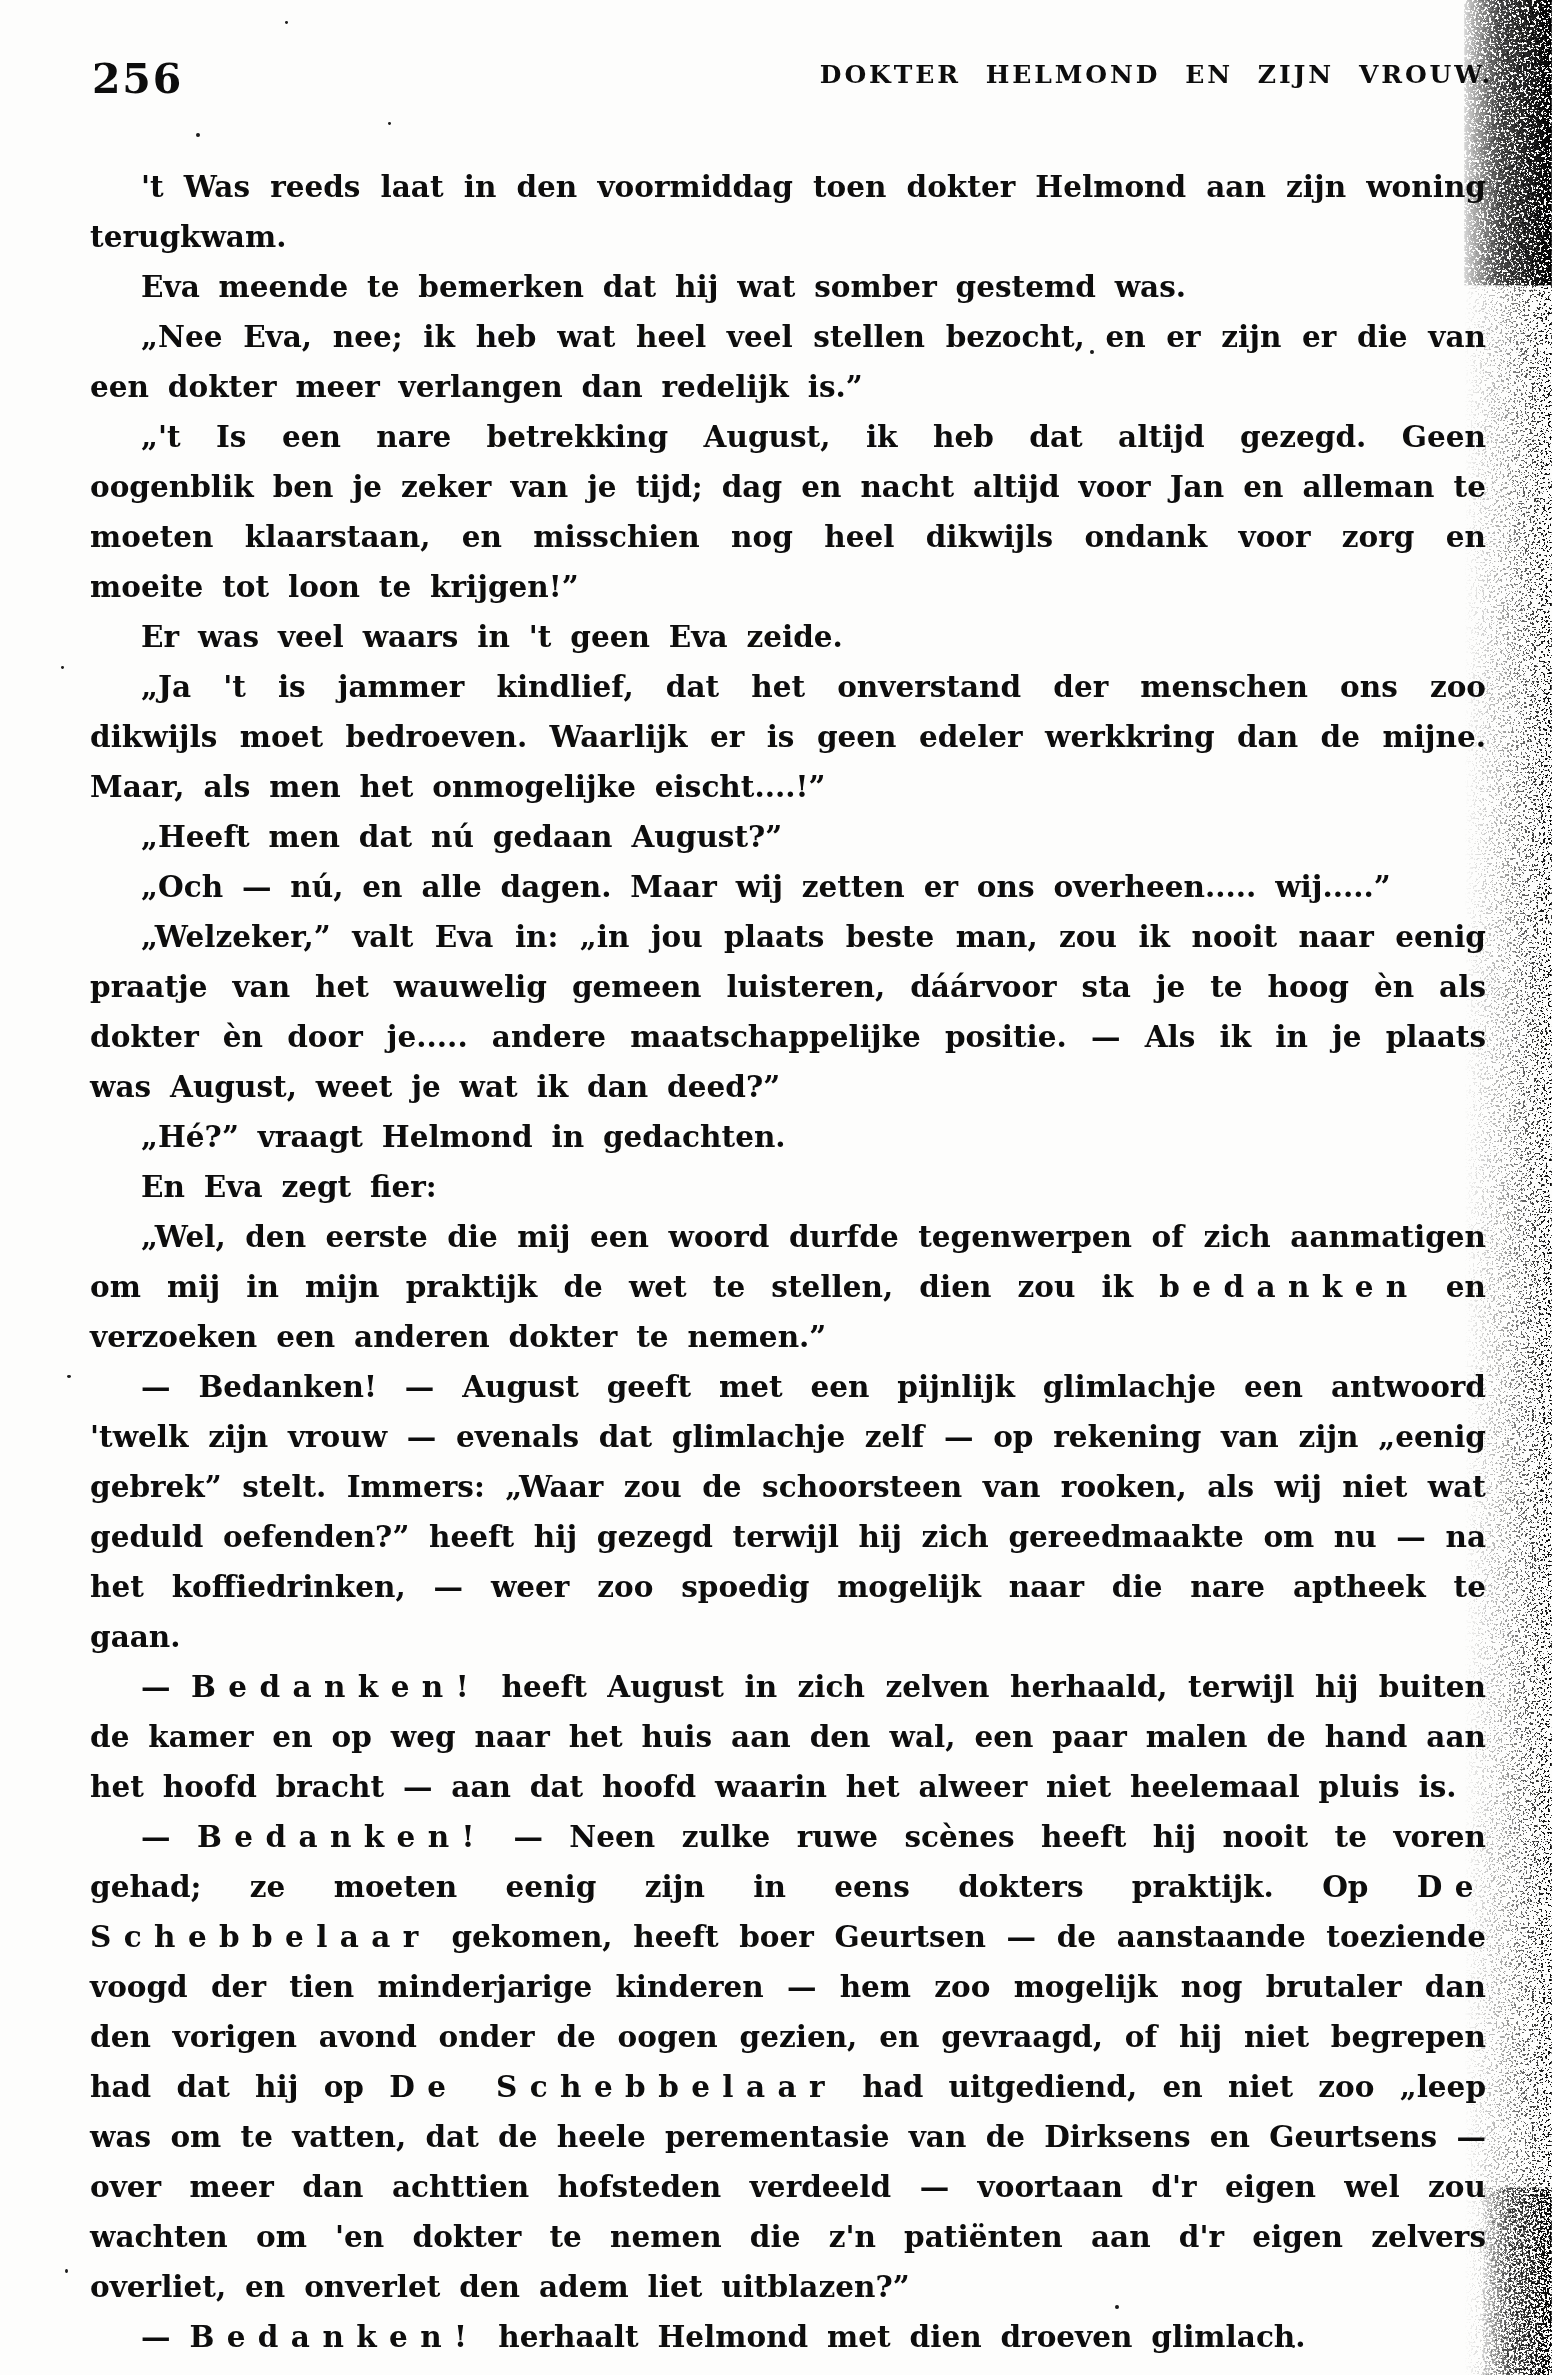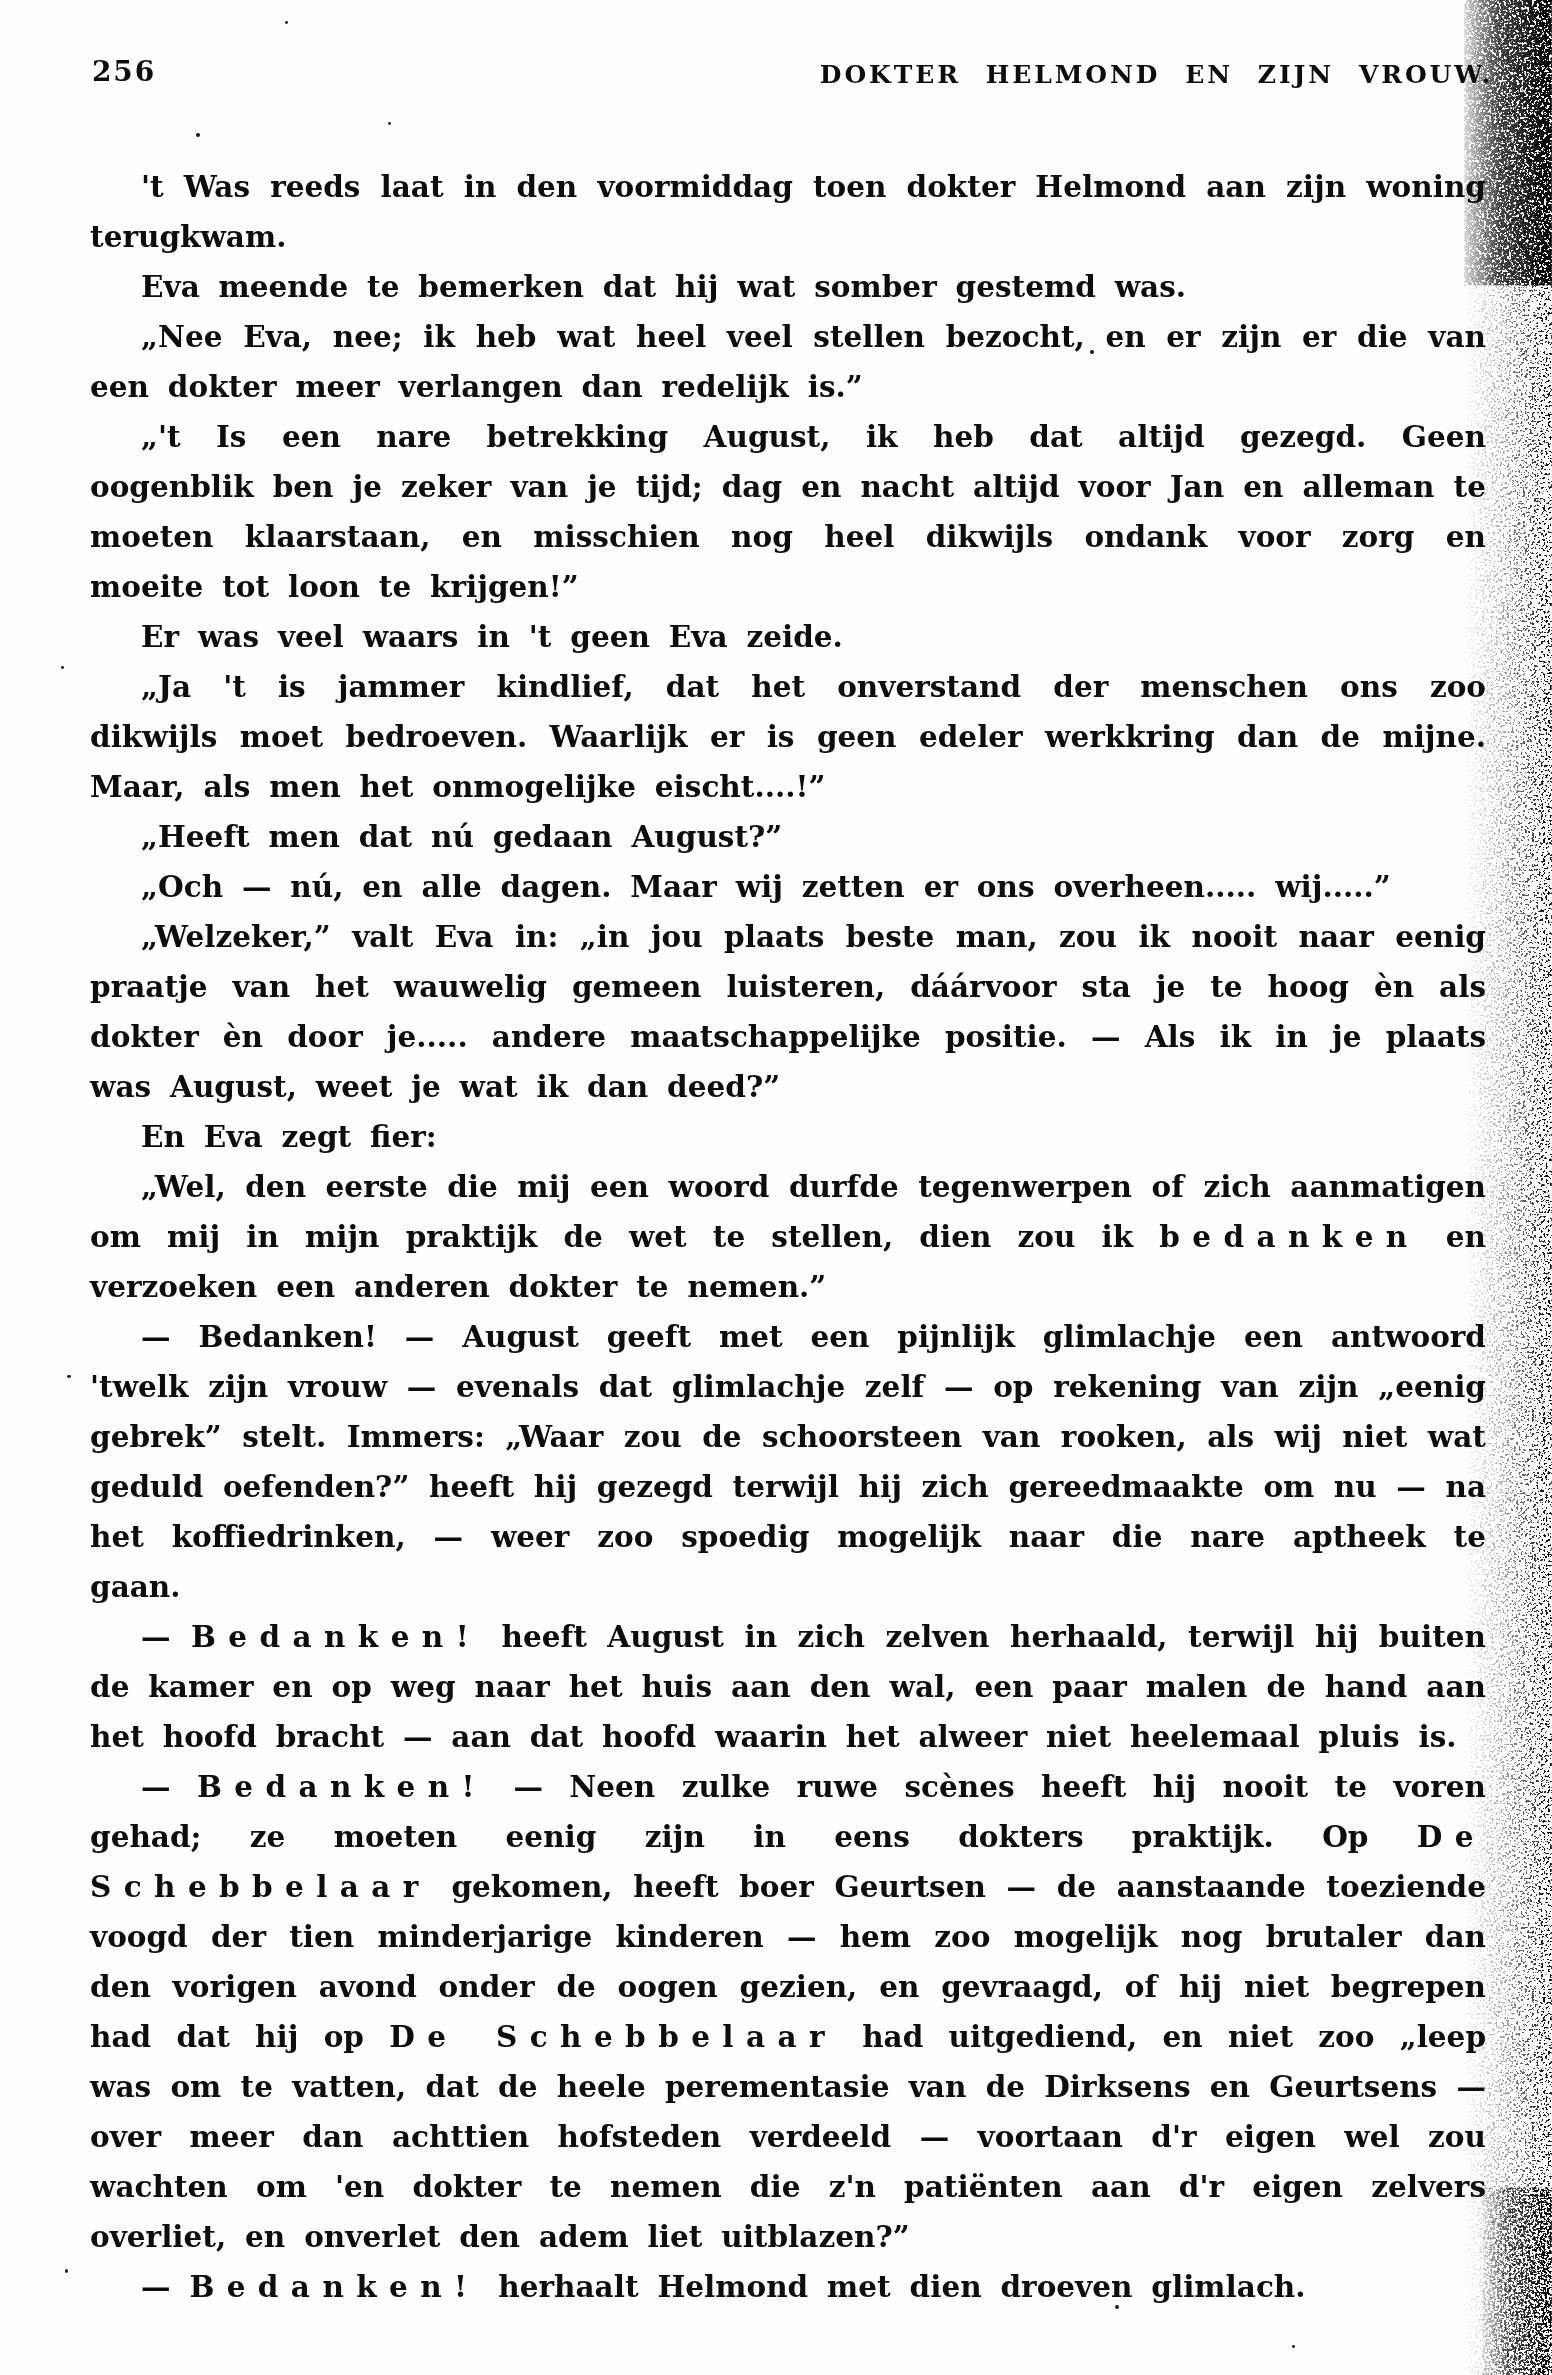--- a/index.html
+++ b/index.html
@@ -9,21 +9,21 @@
     width:1552px; height:2376px;
     background:#fdfdfc;
     overflow:hidden;
     font-family:"DejaVu Serif","Liberation Serif",serif;
     font-weight:700;
     color:#0d0d0d;
   }
   .running-head { position:absolute; top:53px; left:90px; right:59px; height:42px; }
   .page-number {
     position:absolute; left:1.9px; top:1.9px;
-    font-size:28px; letter-spacing:1.9px;
+    font-size:41px; letter-spacing:1.9px;
   }
   .running-title-wrap { position:absolute; left:162px; right:0; top:6.7px; text-align:right; }
   .running-title {
     font-size:25px; letter-spacing:2.9px; word-spacing:13.3px;
     white-space:nowrap;
   }
   .body-text {
     position:absolute; top:162px; left:90px; width:1396px;
     font-size:29.5px; line-height:50px;
     text-align:justify;
@@ -91,20 +91,21 @@
   <main class="body-text">
       <p><span>'t Was reeds laat in den voormiddag toen dokter Helmond aan zijn woning terugkwam.</span></p>
       <p><span>Eva meende te bemerken dat hij wat somber gestemd was.</span></p>
       <p><span>„Nee Eva, nee; ik heb wat heel veel stellen bezocht, en er zijn er die van een dokter meer verlangen dan redelijk is.”</span></p>
       <p><span>„'t Is een nare betrekking August, ik heb dat altijd gezegd. Geen oogenblik ben je zeker van je tijd; dag en nacht altijd voor Jan en alleman te moeten klaarstaan, en misschien nog heel dikwijls ondank voor zorg en moeite tot loon te krijgen!”</span></p>
       <p><span>Er was veel waars in 't geen Eva zeide.</span></p>
       <p><span>„Ja 't is jammer kindlief, dat het onverstand der menschen ons zoo dikwijls moet bedroeven. Waarlijk er is geen edeler werkkring dan de mijne. Maar, als men het onmogelijke eischt....!”</span></p>
       <p><span>„Heeft men dat nú gedaan August?”</span></p>
       <p><span>„Och — nú, en alle dagen. Maar wij zetten er ons overheen..... wij.....”</span></p>
       <p><span>„Welzeker,” valt Eva in: „in jou plaats beste man, zou ik nooit naar eenig praatje van het wauwelig gemeen luisteren, dáárvoor sta je te hoog èn als dokter èn door je..... andere maatschappelijke positie. — Als ik in je plaats was August, weet je wat ik dan deed?”</span></p>
+      <p><span>„Hé?” vraagt Helmond in gedachten.</span></p>
       <p><span>En Eva zegt fier:</span></p>
       <p><span>„Wel, den eerste die mij een woord durfde tegenwerpen of zich aanmatigen om mij in mijn praktijk de wet te stellen, dien zou ik </span><span class="gesperrt">bedanken</span><span> en verzoeken een anderen dokter te nemen.”</span></p>
       <p><span>— Bedanken! — August geeft met een pijnlijk glimlachje een antwoord 'twelk zijn vrouw — evenals dat glimlachje zelf — op rekening van zijn „eenig gebrek” stelt. Immers: „Waar zou de schoorsteen van rooken, als wij niet wat geduld oefenden?” heeft hij gezegd terwijl hij zich gereedmaakte om nu — na het koffiedrinken, — weer zoo spoedig mogelijk naar die nare aptheek te gaan.</span></p>
       <p><span>— </span><span class="gesperrt">Bedanken!</span><span> heeft August in zich zelven herhaald, terwijl hij buiten de kamer en op weg naar het huis aan den wal, een paar malen de hand aan het hoofd bracht — aan dat hoofd waarin het alweer niet heelemaal pluis is.</span></p>
       <p><span>— </span><span class="gesperrt">Bedanken!</span><span> — Neen zulke ruwe scènes heeft hij nooit te voren gehad; ze moeten eenig zijn in eens dokters praktijk. Op </span><span class="gesperrt">De Schebbelaar</span><span> gekomen, heeft boer Geurtsen — de aanstaande toeziende voogd der tien minderjarige kinderen — hem zoo mogelijk nog brutaler dan den vorigen avond onder de oogen gezien, en gevraagd, of hij niet begrepen had dat hij op </span><span class="gesperrt">De Schebbelaar</span><span> had uitgediend, en niet zoo „leep was om te vatten, dat de heele perementasie van de Dirksens en Geurtsens — over meer dan achttien hofsteden verdeeld — voortaan d'r eigen wel zou wachten om 'en dokter te nemen die z'n patiënten aan d'r eigen zelvers overliet, en onverlet den adem liet uitblazen?”</span></p>
       <p><span>— </span><span class="gesperrt">Bedanken!</span><span> herhaalt Helmond met dien droeven glimlach.</span></p>
     </main>
 
   <div class="speck s1"></div>
   <div class="speck s2"></div>

